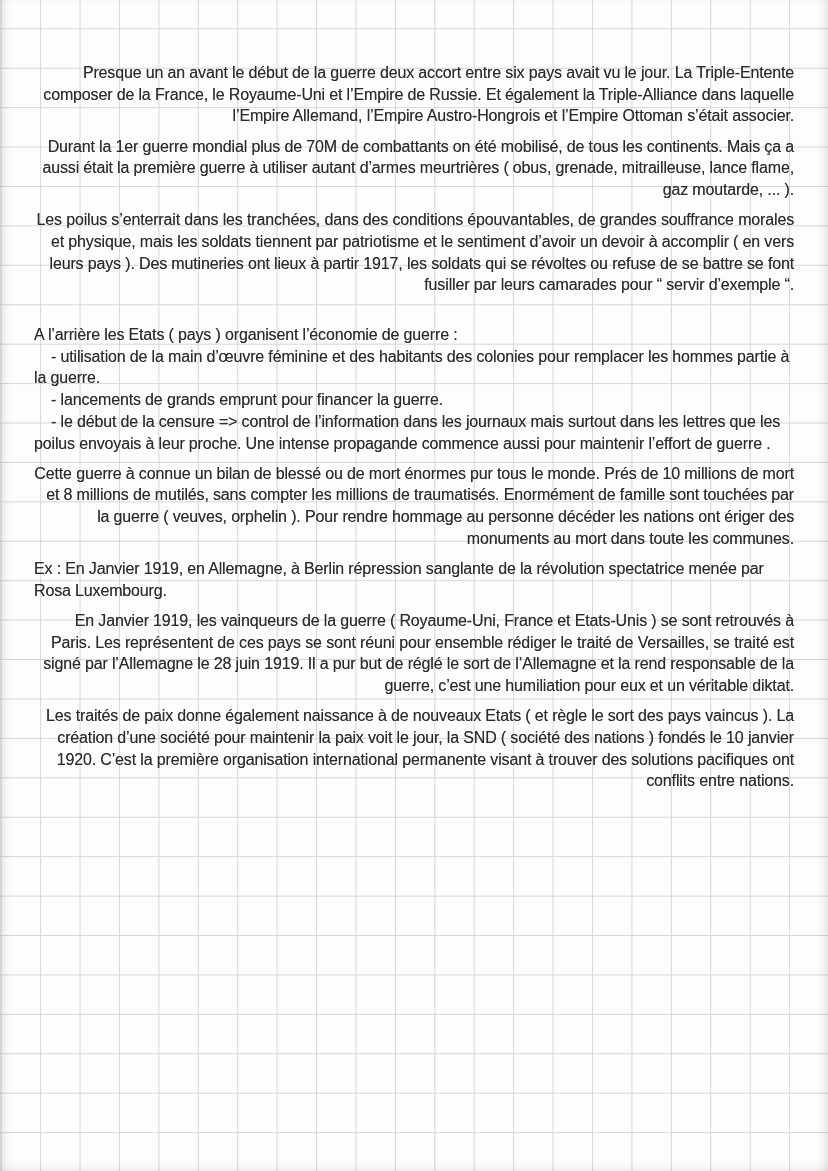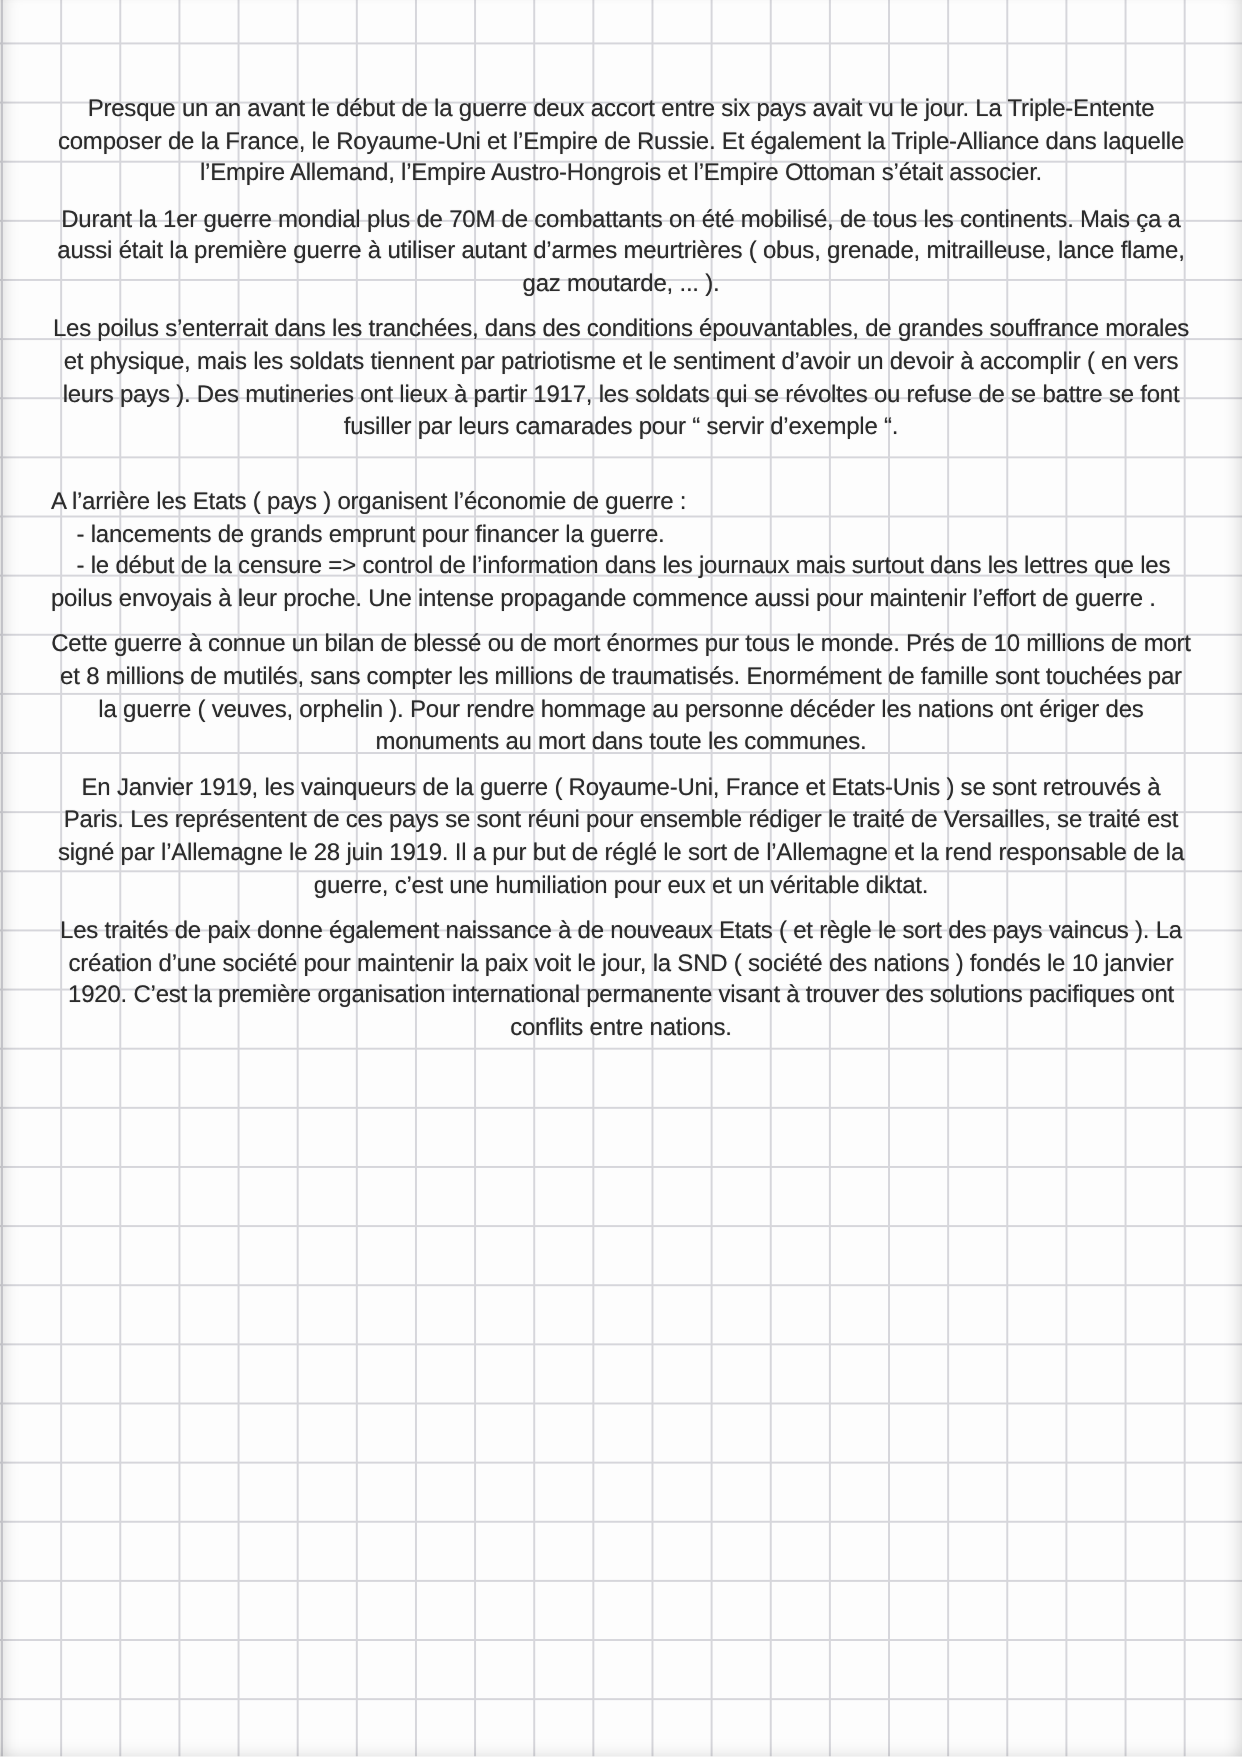--- a/index.html
+++ b/index.html
@@ -36,21 +36,21 @@
   section.block{margin:0 0 8.5px 0;}
   section.block.pre-gap{margin-top:28px;}
   p.seg{
     margin:0;
     font-size:16px;
     line-height:21.7px;
     letter-spacing:-0.15px;
     color:var(--ink);
     text-shadow:0 0 0.6px rgba(43,43,43,0.55); 
   }
-  p.center{text-align:center;}
+  p.center{text-align:right;}
   p.left{text-align:left;}
   p.ind{text-indent:17px;}
 </style>
 </head>
 <body>
 
 <main class="page">
 
   <section class="block">
     <p class="seg center">Presque un an avant le début de la guerre deux accort entre six pays avait vu le jour. La Triple-Entente composer de la France, le Royaume-Uni et l’Empire de Russie. Et également la Triple-Alliance dans laquelle l’Empire Allemand, l’Empire Austro-Hongrois et l’Empire Ottoman s’était associer.</p>
@@ -60,29 +60,31 @@
     <p class="seg center">Durant la 1er  guerre mondial plus de 70M de combattants on été mobilisé, de tous les continents. Mais ça a aussi était la première guerre à utiliser autant d’armes meurtrières ( obus, grenade, mitrailleuse, lance flame, gaz moutarde, ... ).</p>
   </section>
 
   <section class="block">
     <p class="seg center">Les poilus s’enterrait dans les tranchées, dans des conditions épouvantables, de grandes souffrance morales et physique, mais les soldats tiennent par patriotisme et le sentiment d’avoir un devoir à accomplir ( en vers leurs pays ). Des mutineries ont lieux à partir 1917, les soldats qui se révoltes ou refuse de se battre se font fusiller par leurs camarades pour “ servir d’exemple “.</p>
   </section>
 
 
   <section class="block pre-gap">
     <p class="seg left">A l’arrière les Etats ( pays ) organisent l’économie de guerre :</p>
+    <p class="seg left ind">- utilisation de la main d’œuvre féminine et des habitants des colonies pour remplacer les hommes partie à la guerre.</p>
     <p class="seg left ind">- lancements de grands emprunt pour financer la guerre.</p>
     <p class="seg left ind">- le début de la censure =&gt; control de l’information dans les journaux mais surtout dans les lettres que les poilus envoyais à leur proche. Une intense propagande commence aussi pour maintenir l’effort de guerre .</p>
   </section>
 
   <section class="block">
     <p class="seg center">Cette guerre à connue un bilan de blessé ou de mort énormes pur tous le monde. Prés de 10 millions de mort et 8 millions de mutilés, sans compter les millions de traumatisés. Enormément de famille sont touchées par la guerre ( veuves, orphelin ). Pour rendre hommage au personne décéder les nations ont ériger des monuments au mort dans toute les communes.</p>
   </section>
 
   <section class="block">
+    <p class="seg left">Ex : En Janvier 1919, en Allemagne, à Berlin répression sanglante de la révolution spectatrice menée par Rosa Luxembourg.</p>
   </section>
 
   <section class="block">
     <p class="seg center">En Janvier 1919, les vainqueurs de la guerre ( Royaume-Uni, France et Etats-Unis ) se sont retrouvés à Paris. Les représentent de ces pays se sont réuni pour ensemble rédiger le traité de Versailles, se traité est signé par l’Allemagne le 28 juin 1919. Il a pur but de réglé le sort de l’Allemagne et la rend responsable de la guerre, c’est une humiliation pour eux et un véritable diktat.</p>
   </section>
 
   <section class="block">
     <p class="seg center">Les traités de paix donne également naissance à de nouveaux Etats ( et règle le sort des pays vaincus ). La création d’une société pour maintenir la paix voit le jour, la SND ( société des nations ) fondés le 10 janvier 1920. C’est la première organisation international permanente visant à trouver des solutions pacifiques ont conflits entre nations.</p>
   </section>
 

